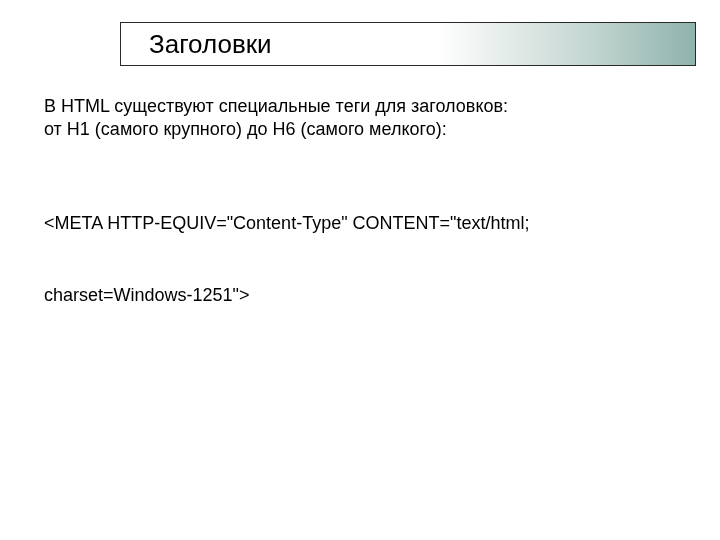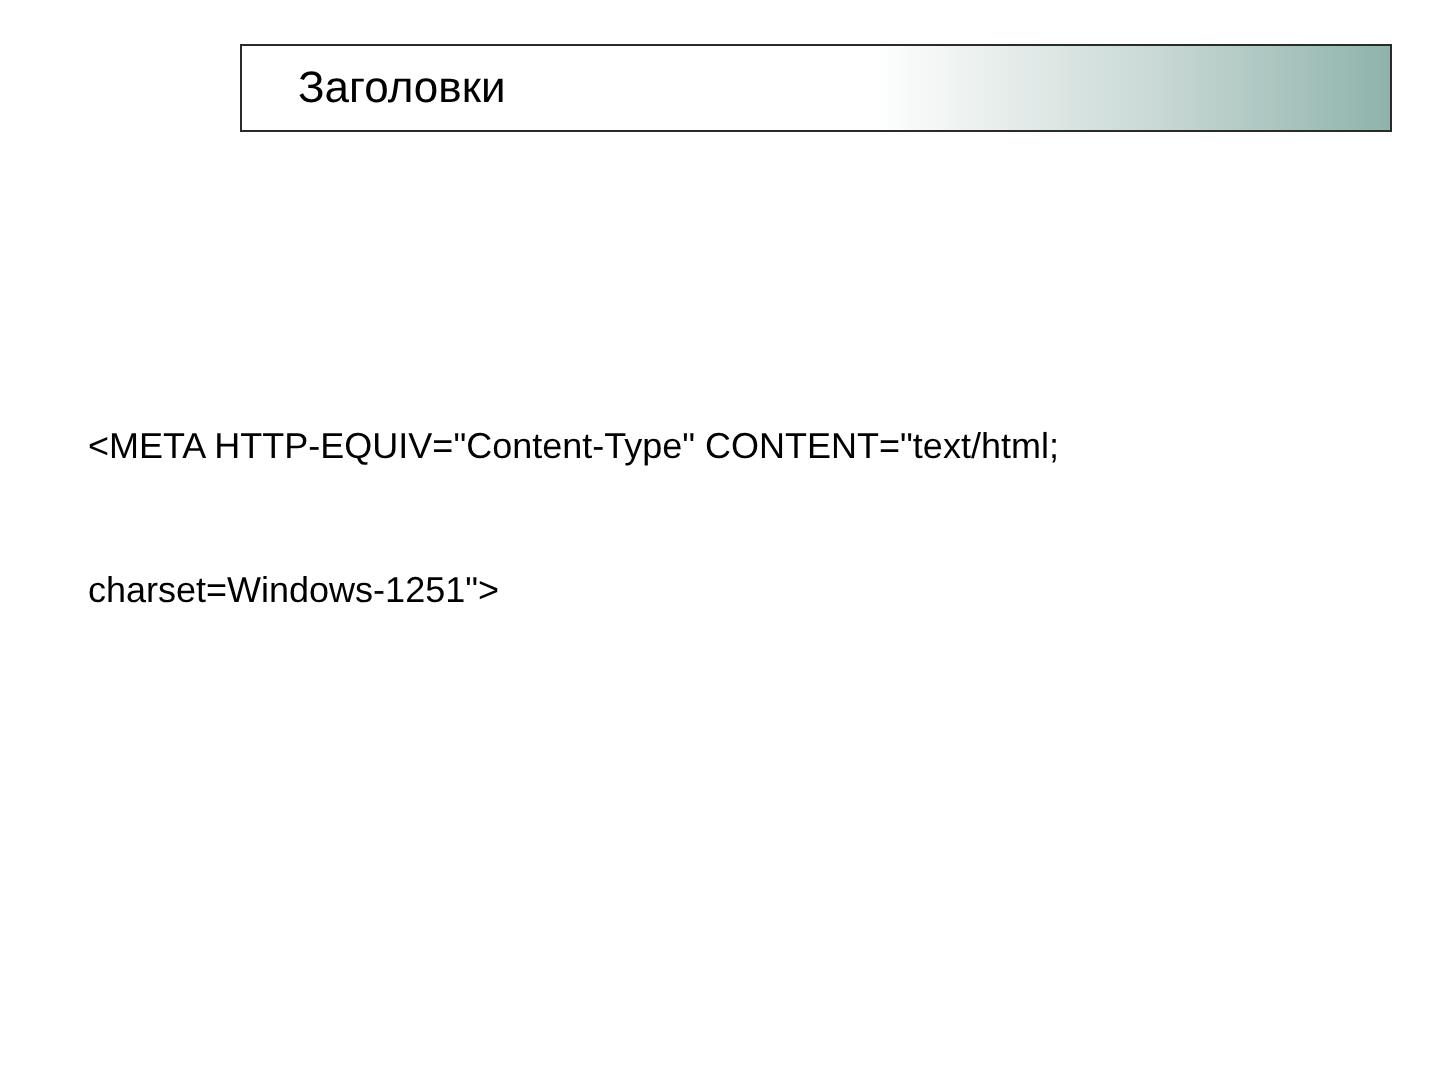--- a/index.html
+++ b/index.html
@@ -26,21 +26,21 @@
     right: 24px;
     height: 44px;
     border: 1px solid #2a2a2a;
     background: linear-gradient(to right, #ffffff 0%, #ffffff 55%, #c8d8d4 80%, #8fb3ac 100%);
     display: flex;
     align-items: center;
     padding-left: 28px;
     box-sizing: border-box;
   }
   .title-text {
-    font-size: 22px;
+    font-size: 26px;
     color: #000;
   }
   .intro {
     position: absolute;
     top: 95px;
     left: 44px;
     right: 40px;
     font-size: 18px;
     line-height: 1.3;
     color: #000;
@@ -60,20 +60,22 @@
 </head>
 <body>
 
 <div class="slide">
 
   <div class="title-box">
     <span class="title-text">Заголовки</span>
   </div>
 
   <div class="intro">
+    <div>В HTML существуют специальные теги для заголовков:</div>
+    <div>от H1 (самого крупного) до H6 (самого мелкого):</div>
   </div>
 
   <div class="code">
     <div>&lt;META HTTP-EQUIV="Content-Type" CONTENT="text/html;</div>
     <div>charset=Windows-1251"&gt;</div>
     
     
     
     
     

